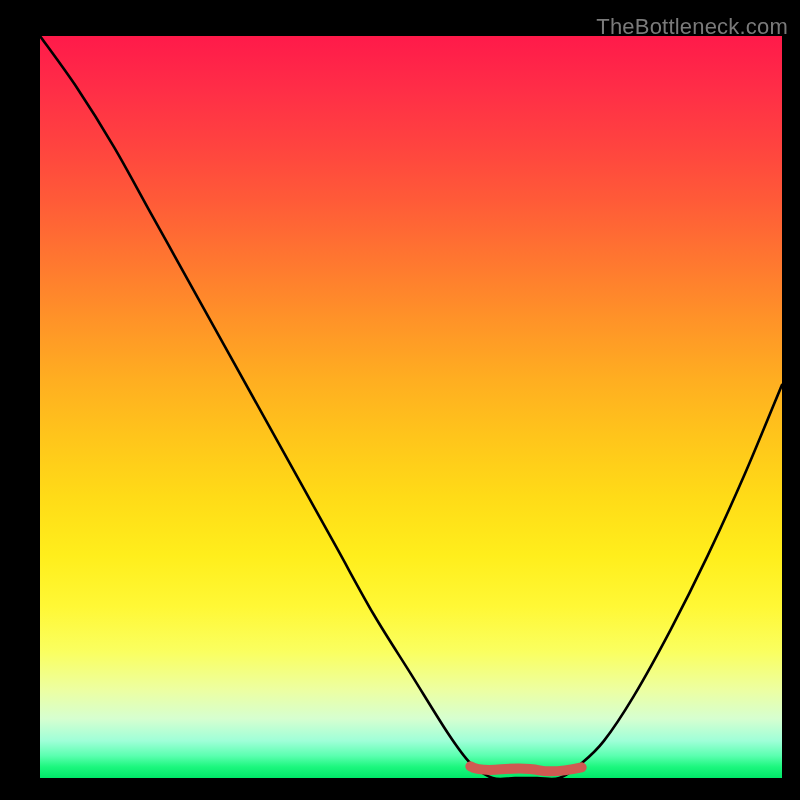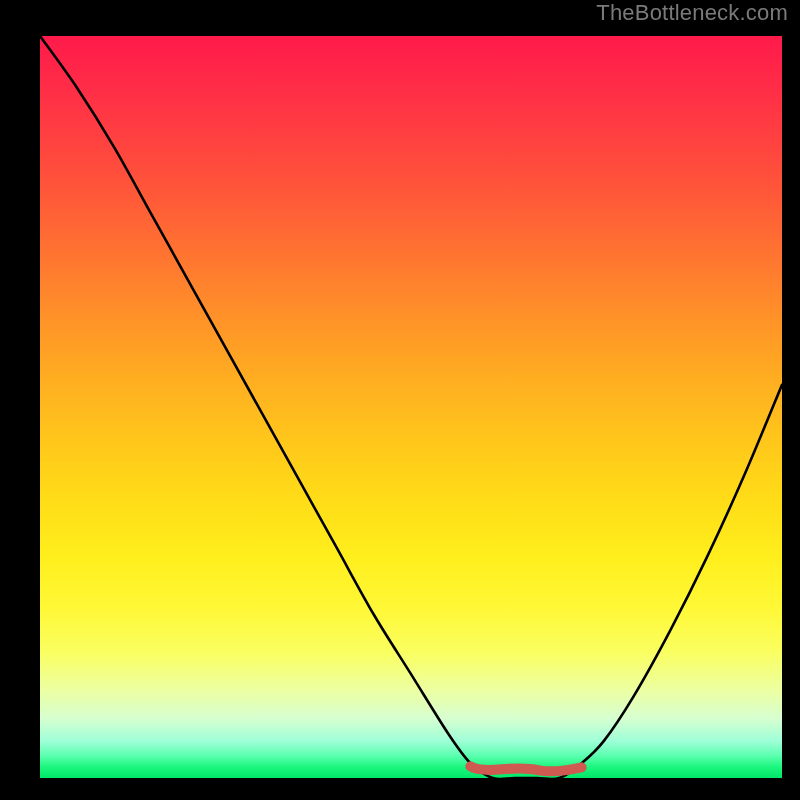--- a/index.html
+++ b/index.html
@@ -40,21 +40,21 @@
       #d6ffd0 92%,
       #9fffd8 95%,
       #5bffb0 97%,
       #1cf77e 98.5%,
       #00e768 100%
     );
     overflow: hidden;
   }
   .watermark {
     position: absolute;
-    top: 0;
+    top: 14px;
     right: 12px;
     color: #7a7a7a;
     font-size: 22px;
     font-weight: 500;
     letter-spacing: 0.2px;
     user-select: none;
   }
   svg.curve {
     position: absolute;
     inset: 0;

